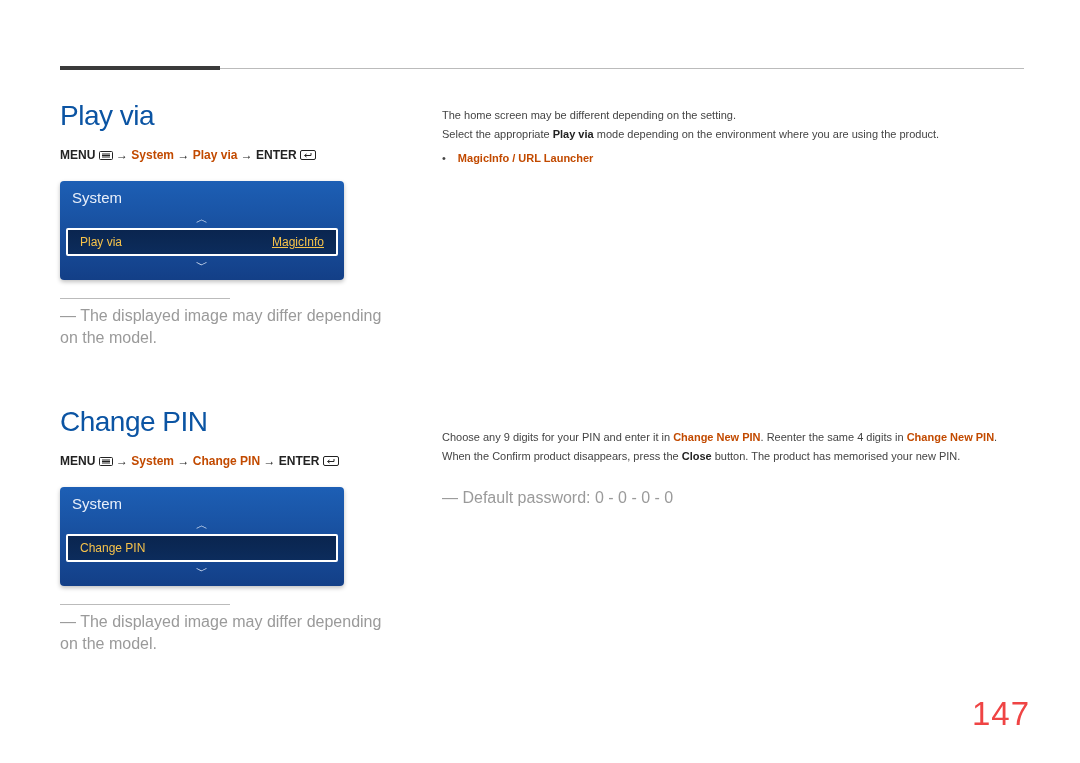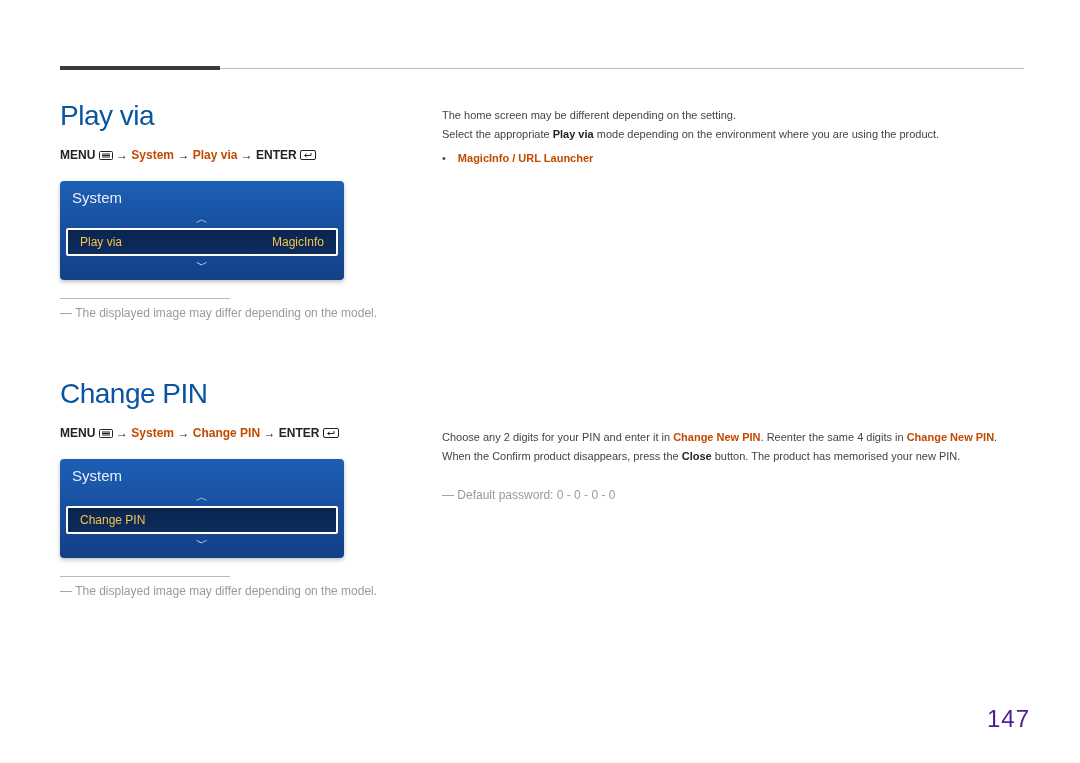--- a/index.html
+++ b/index.html
@@ -28,35 +28,35 @@
   .osd-header { padding: 8px 12px 4px; font-size: 15px; font-weight: 400; color: #e8effa; }
   .osd-arrow-row { text-align: center; height: 18px; line-height: 16px; }
   .osd-arrow { display: inline-block; font-size: 12px; color: #e6eefc; }
   .osd-item {
     margin: 0 6px; height: 28px; display: flex; align-items: center; justify-content: space-between;
     padding: 0 12px; font-size: 12px;
     border: 2px solid #fff; border-radius: 2px;
     background: linear-gradient(#0a254f, #0c2c5c);
   }
   .osd-item .item-label { color: #f6c24a; }
-  .osd-item .item-value { color: #f6c24a; }
+  .osd-item .item-value { color: #f6c24a; text-decoration: underline; }
   .osd-spacer { height: 6px; }
 
   .divider-sm { width: 170px; border-top: 1px solid #bbb; margin: 14px 0 6px; }
-  .footnote { font-size: 12px; color: #9a9a9a; line-height: 1.4; }
+  .footnote { font-size: 16px; color: #9a9a9a; line-height: 1.4; }
   .footnote::before { content: "― "; color: #9a9a9a; }
 
   .bullet-row { display: flex; gap: 12px; }
   .bullet-dot { color: #444; }
   .accent { color: #c24a00; font-weight: 700; }
   .bold { font-weight: 700; color: #222; }
 
   .block2 { margin-top: 56px; }
 
-  .pagenum { position: absolute; right: 50px; bottom: 30px; font-size: 24px; color: #4c1d95; font-weight: 300; letter-spacing: 1px; }
+  .pagenum { position: absolute; right: 50px; bottom: 30px; font-size: 33px; color: #ef4444; font-weight: 300; letter-spacing: 1px; }
 </style>
 </head>
 <body>
 
 <div class="page">
   <div class="topbar"></div>
   <div class="topbar-thick"></div>
 
   <div class="columns">
     <div class="left">
@@ -127,21 +127,21 @@
         <span>Select the appropriate </span><span class="bold">Play via</span><span> mode depending on the environment where you are using the product.</span>
       </p>
       <div class="bullet-row" style="margin-top:6px;">
         <span class="bullet-dot">•</span>
         <span class="accent">MagicInfo / URL Launcher</span>
       </div>
 
       <div style="height:260px;"></div>
 
       <p>
-        <span>Choose any 2 digits for your PIN and enter it in </span><span class="accent">Change New PIN</span><span>. Reenter the same 4 digits in </span><span class="accent">Change New PIN</span><span>.</span>
+        <span>Choose any 9 digits for your PIN and enter it in </span><span class="accent">Change New PIN</span><span>. Reenter the same 4 digits in </span><span class="accent">Change New PIN</span><span>.</span>
       </p>
       <p>
         <span>When the Confirm product disappears, press the </span><span class="bold">Close</span><span> button. The product has memorised your new PIN.</span>
       </p>
       <div class="footnote" style="margin-top:22px;">Default password: 0 - 0 - 0 - 0</div>
     </div>
   </div>
 
   <div class="pagenum">147</div>
 </div>

